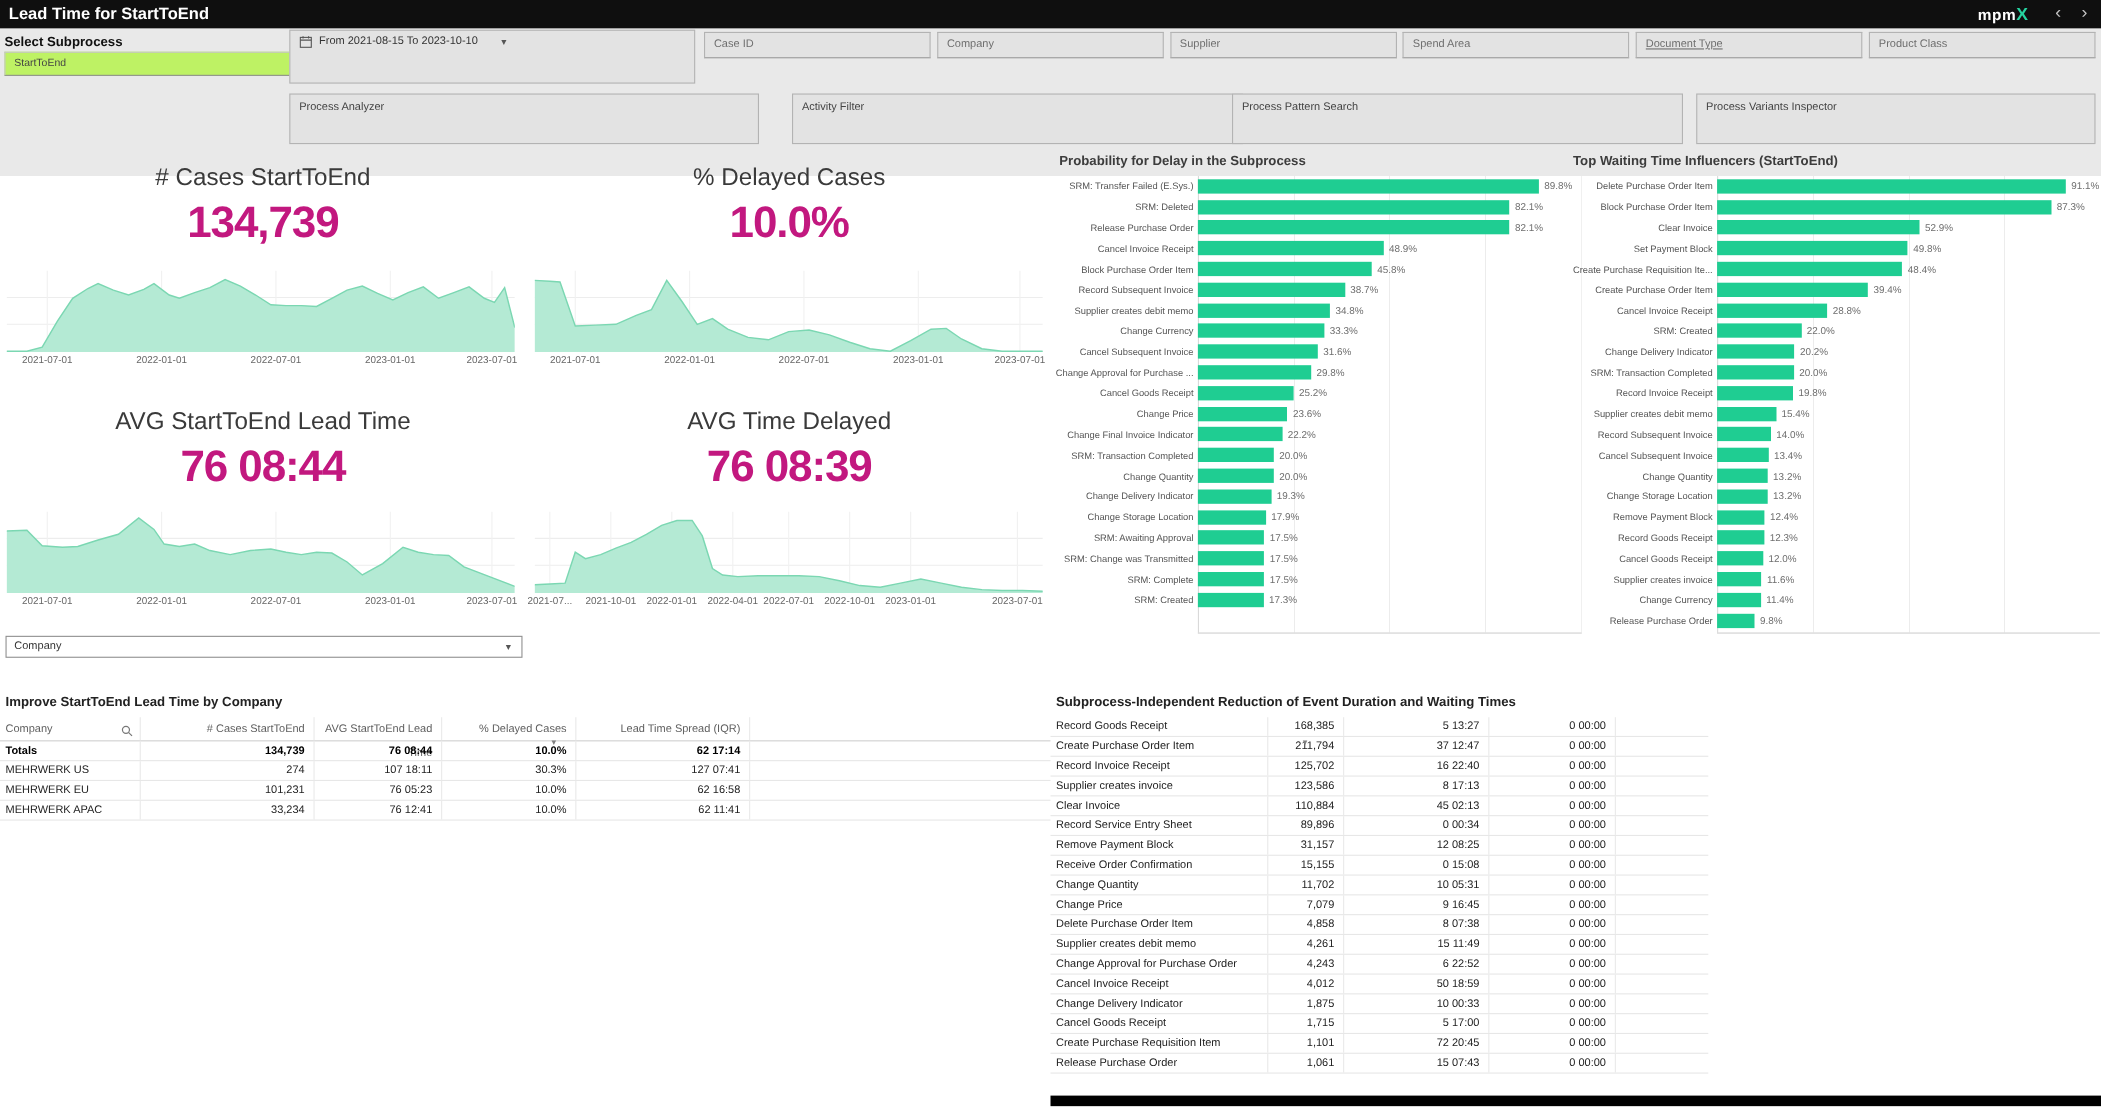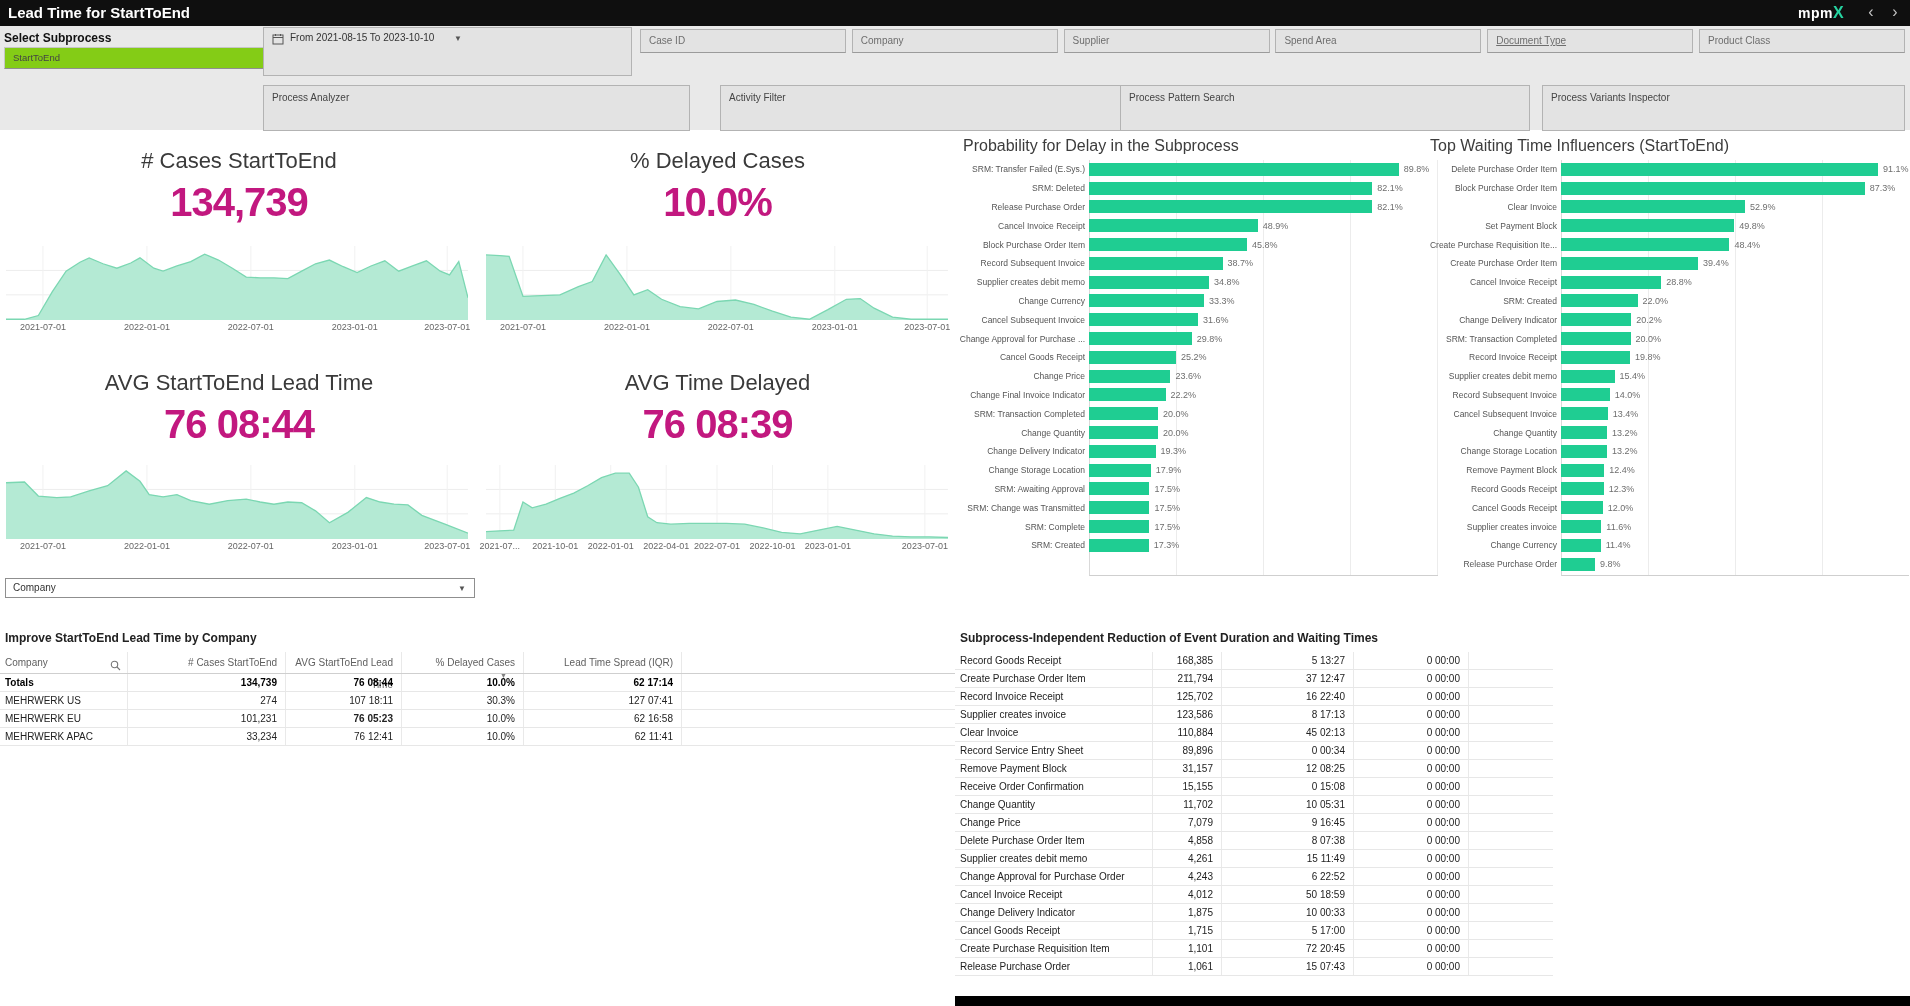--- a/index.html
+++ b/index.html
@@ -9,44 +9,44 @@
   
   .topbar { position:absolute; left:0; top:0; width:1910px; height:26px; background:#0f0f0f; }
   .topbar-title { position:absolute; left:8px; top:0; line-height:26px; color:#fff; font-size:15px; font-weight:bold; }
   .logo { position:absolute; left:1798px; top:0; line-height:26px; }
   .logo .mpm { color:#fff; font-size:14px; font-weight:bold; letter-spacing:.5px; }
   .logo .x { color:#26d3a0; font-size:16px; font-weight:bold; }
   .nav-btn { position:absolute; top:0; width:22px; height:26px; line-height:24px; text-align:center; color:#c3c3c3; font-size:16px; cursor:pointer; }
   .nav-prev { left:1860px; } .nav-next { left:1884px; }
 
   
-  .filterbar { position:absolute; left:0; top:26px; width:1910px; height:104px; background:#e9e9e9; }
+  .filterbar { position:absolute; left:0; top:26px; width:1910px; height:134px; background:#e9e9e9; }
   .lbl-subprocess { position:absolute; left:4px; top:5px; font-size:12px; font-weight:bold; color:#111; }
-  .subprocess-select { position:absolute; left:4px; top:21px; width:306px; height:22px; background:#84cc16; border:1px solid #c6c6c6; border-bottom:1px solid #8f8f8f; font-size:9.5px; color:#444; line-height:20px; padding-left:8px; cursor:pointer; }
+  .subprocess-select { position:absolute; left:4px; top:21px; width:306px; height:22px; background:#bef264; border:1px solid #c6c6c6; border-bottom:1px solid #8f8f8f; font-size:9.5px; color:#444; line-height:20px; padding-left:8px; cursor:pointer; }
   .subprocess-select .caret, .company-select .caret, .datebox .caret { position:absolute; right:8px; top:0; line-height:20px; font-size:8px; color:#555; }
   .datebox { position:absolute; left:263px; top:1px; width:369px; height:49px; background:#e3e3e3; border:1px solid #b3b3b3; cursor:pointer; }
   .datebox-inner { position:relative; height:20px; line-height:20px; padding-left:26px; font-size:10px; color:#333; }
   .cal-icon { position:absolute; left:8px; top:4px; }
   .datebox .caret { right:auto; left:190px; top:1px; }
   .searchbox { position:absolute; top:3px; height:24px; background:#e3e3e3; border:1px solid #b3b3b3; border-bottom:1px solid #9b9b9b; font-size:10px; color:#6e6e6e; line-height:22px; padding-left:8px; cursor:text; }
   .toolbox { position:absolute; top:59px; height:46px; background:#e3e3e3; border:1px solid #b3b3b3; font-size:10px; color:#444; padding:6px 0 0 8px; cursor:pointer; }
 
   
   .kpi-title { position:absolute; text-align:center; font-size:22px; color:#3a3a3a; }
   .kpi-value { position:absolute; text-align:center; font-size:40px; font-weight:bold; color:#c2187f; letter-spacing:-1px; }
   .spark { position:absolute; height:74px; }
   .spark svg { width:100%; height:100%; display:block; }
   .tickrow { position:absolute; height:12px; font-size:9px; color:#666; }
   .tickrow span { position:absolute; top:0; white-space:nowrap; transform:translateX(-50%); }
 
   .company-select { position:absolute; left:5px; top:578px; width:470px; height:20px; background:#fff; border:1px solid #8f8f8f; font-size:10px; color:#333; line-height:18px; padding-left:7px; cursor:pointer; }
 
   
   .hbar { position:absolute; }
-  .hb-title { height:24px; line-height:20px; font-size:16px; font-weight:normal; color:#3c3c3c; padding-left:8px; white-space:nowrap; }
+  .hb-title { height:24px; line-height:20px; font-size:12px; font-weight:bold; color:#3c3c3c; padding-left:8px; white-space:nowrap; }
   .hb-plotbg { position:absolute; top:24px; height:416px; border-left:1px solid #d9d9d9; border-bottom:1px solid #cfcfcf;
      background-image:repeating-linear-gradient(to right, transparent 0, transparent 86px, #ececec 86px, #ececec 87px); }
   .hb-row { display:flex; height:18.8px; align-items:center; position:relative; }
   .hb-label { display:flex; justify-content:flex-end; overflow:visible; font-size:8.5px; color:#555; }
   .hb-label span { white-space:nowrap; }
   .hb-plot { flex:1; display:flex; align-items:center; margin-left:4px; }
   .hb-bar { height:13px; background:#1fcd92; }
   .hb-val { font-size:9px; color:#6e6e6e; margin-left:5px; white-space:nowrap; }
   .hbar.left .hb-label { flex:0 0 130px; }
   .hbar.right .hb-label { flex:0 0 137px; }
@@ -654,21 +654,21 @@
           <div class="t-cell al" style="width: 128px;">MEHRWERK US</div>
           <div class="t-cell ar" style="width: 158px;">274</div>
           <div class="t-cell ar" style="width: 116px;">107 18:11</div>
           <div class="t-cell ar" style="width: 122px;">30.3%</div>
           <div class="t-cell ar" style="width: 158px;">127 07:41</div>
           <div class="t-cell filler" style="width: 273px;"></div>
         </div>
         <div class="t-row">
           <div class="t-cell al" style="width: 128px;">MEHRWERK EU</div>
           <div class="t-cell ar" style="width: 158px;">101,231</div>
-          <div class="t-cell ar" style="width: 116px; font-weight: bold;">76 05:23</div>
+          <div class="t-cell ar" style="width: 116px;">76 05:23</div>
           <div class="t-cell ar" style="width: 122px;">10.0%</div>
           <div class="t-cell ar" style="width: 158px;">62 16:58</div>
           <div class="t-cell filler" style="width: 273px;"></div>
         </div>
         <div class="t-row">
           <div class="t-cell al" style="width: 128px;">MEHRWERK APAC</div>
           <div class="t-cell ar" style="width: 158px;">33,234</div>
           <div class="t-cell ar" style="width: 116px;">76 12:41</div>
           <div class="t-cell ar" style="width: 122px;">10.0%</div>
           <div class="t-cell ar" style="width: 158px;">62 11:41</div>

